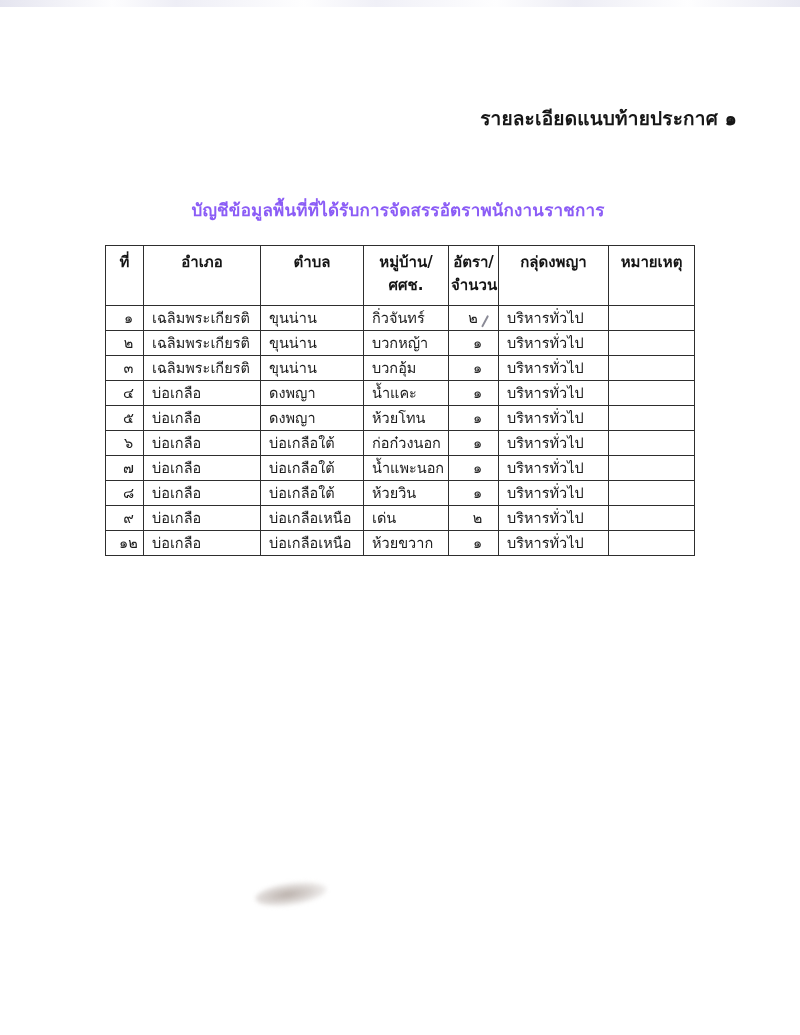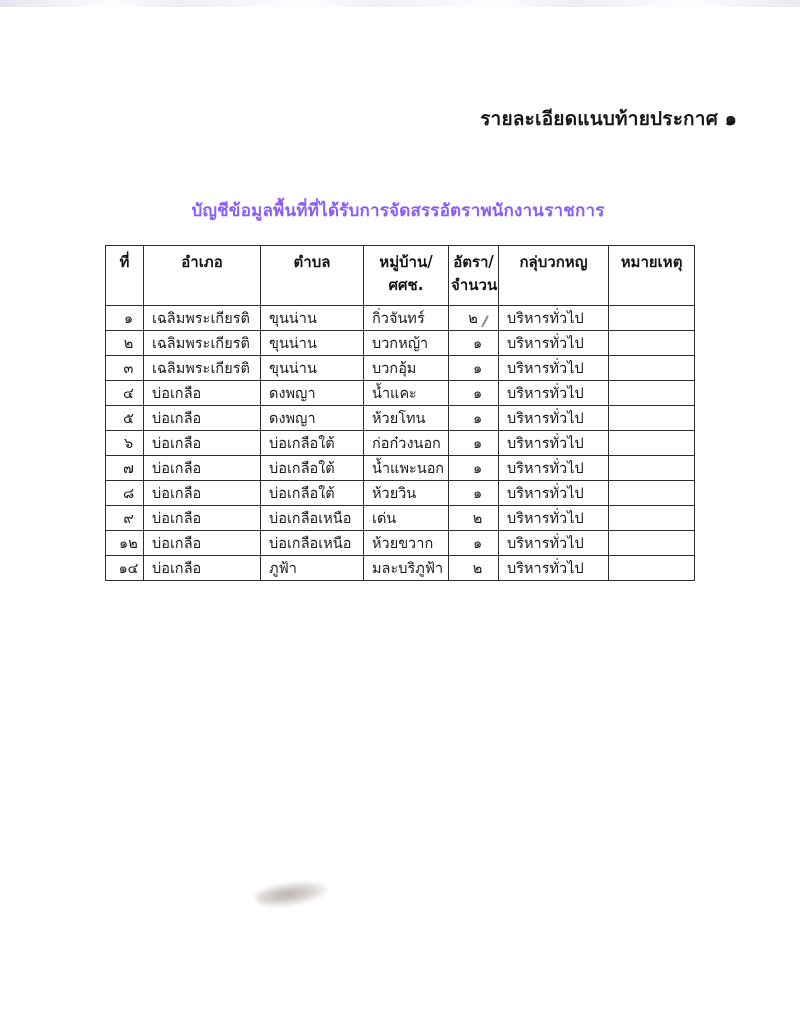--- a/index.html
+++ b/index.html
@@ -84,21 +84,21 @@
       <col style="width:110px">
       <col style="width:86px">
   </colgroup>
   <thead>
     <tr>
       <th><span>ที่</span></th>
       <th><span>อำเภอ</span></th>
       <th><span>ตำบล</span></th>
       <th><span>หมู่บ้าน/</span><span class="l2">ศศช.</span></th>
       <th><span>อัตรา/</span><span class="l2">จำนวน</span></th>
-      <th><span>กลุ่บวกหญ</span></th>
+      <th><span>กลุ่ดงพญา</span></th>
       <th><span>หมายเหตุ</span></th>
     </tr>
   </thead>
   <tbody>
       <tr>
     <td class="c-center">๑</td>
     <td class="c-left">เฉลิมพระเกียรติ</td>
     <td class="c-left">ขุนน่าน</td>
     <td class="c-left">กิ่วจันทร์</td>
     <td class="c-center"><span>๒</span><span class="pencil-slash"></span></td>
@@ -179,25 +179,16 @@
   </tr>
       <tr>
     <td class="c-center">๑๒</td>
     <td class="c-left">บ่อเกลือ</td>
     <td class="c-left">บ่อเกลือเหนือ</td>
     <td class="c-left">ห้วยขวาก</td>
     <td class="c-center"><span>๑</span></td>
     <td class="c-left">บริหารทั่วไป</td>
     <td class="c-left"></td>
   </tr>
-      <tr>
-    <td class="c-center">๑๔</td>
-    <td class="c-left">บ่อเกลือ</td>
-    <td class="c-left">ภูฟ้า</td>
-    <td class="c-left">มละบริภูฟ้า</td>
-    <td class="c-center"><span>๒</span></td>
-    <td class="c-left">บริหารทั่วไป</td>
-    <td class="c-left"></td>
-  </tr>
     </tbody>
 </table>
 
 <div class="smudge"></div>
 
 </body></html>

